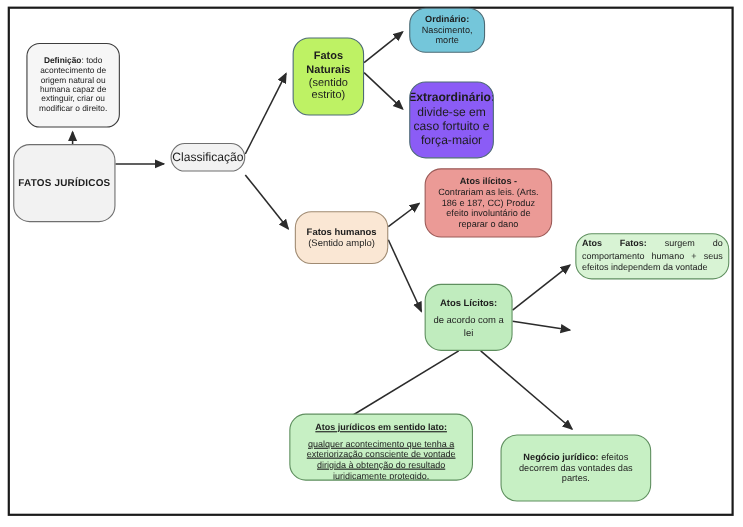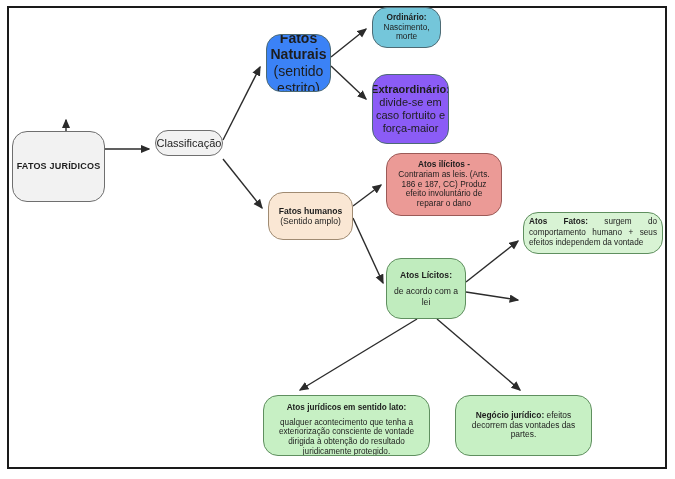--- a/index.html
+++ b/index.html
@@ -73,24 +73,24 @@
     letter-spacing: .2px;
   }
   .n-class {
     left: 155px; top: 130px; width: 68px; height: 26px;
     border: 1.4px solid #6f6f6f;
     background: #f2f2f2;
     font-size: 11px;
     font-weight: normal;
   }
   .n-natural {
-    left: 266px; top: 34px; width: 65px; height: 58px;
+    left: 266px; top: 34px; width: 65px; height: 71px;
     border: 1.4px solid #4d6b75;
-    background: #3b82f6;
-    font-size: 14px;
+    background: #bef264;
+    font-size: 10px;
     padding: 2px;
   }
   .n-ordinario {
     left: 372px; top: 7px; width: 69px; height: 41px;
     border: 1.4px solid #4d6b75;
     background: #74c6da;
     font-size: 8.3px;
     padding: 2px;
   }
   .n-extra {
@@ -141,26 +141,27 @@
     align-items: stretch;
     justify-content: center;
   }
   .n-atosfatos .just, .n-atojur .just {
     display: block;
     text-align: justify;
     text-align-last: left;
     line-height: 1.32;
   }
   .n-lato {
-    left: 263px; top: 395px; width: 167px; height: 61px;
+    left: 263px; top: 376px; width: 167px; height: 61px;
     border: 1.4px solid #5f8f5f;
     background: #c7f0c4;
     font-size: 8.2px;
     padding: 3px 5px;
     justify-content: flex-start;
+    text-decoration: underline;
   }
   .n-lato .hd { margin-bottom: 5px; margin-top: 4px; }
   .n-negocio {
     left: 455px; top: 395px; width: 137px; height: 61px;
     border: 1.4px solid #5f8f5f;
     background: #c7f0c4;
     font-size: 8.4px;
     padding: 3px 6px;
   }
   .inline-b { font-weight: bold; }
@@ -197,20 +198,30 @@
 
     <path d="M466,282 L518,241" stroke="#2b2b2b" stroke-width="1.4" fill="none" marker-end="url(#arrow)"></path>
 
     <path d="M466,292 L518,300" stroke="#2b2b2b" stroke-width="1.4" fill="none" marker-end="url(#arrow)"></path>
 
     <path d="M417,319 L300,390" stroke="#2b2b2b" stroke-width="1.4" fill="none" marker-end="url(#arrow)"></path>
 
     <path d="M437,319 L520,390" stroke="#2b2b2b" stroke-width="1.4" fill="none" marker-end="url(#arrow)"></path>
   </svg>
 
+  <div class="node n-def">
+    <div>
+      <span class="inline-b">Definição</span><span>: todo</span>
+      <span class="line">acontecimento de</span>
+      <span class="line">origem natural ou</span>
+      <span class="line">humana capaz de</span>
+      <span class="line">extinguir, criar ou</span>
+      <span class="line">modificar o direito.</span>
+    </div>
+  </div>
 
   <div class="node n-root">
     <div>FATOS JURÍDICOS</div>
   </div>
 
   <div class="node n-class">
     <div>Classificação</div>
   </div>
 
   <div class="node n-natural">

